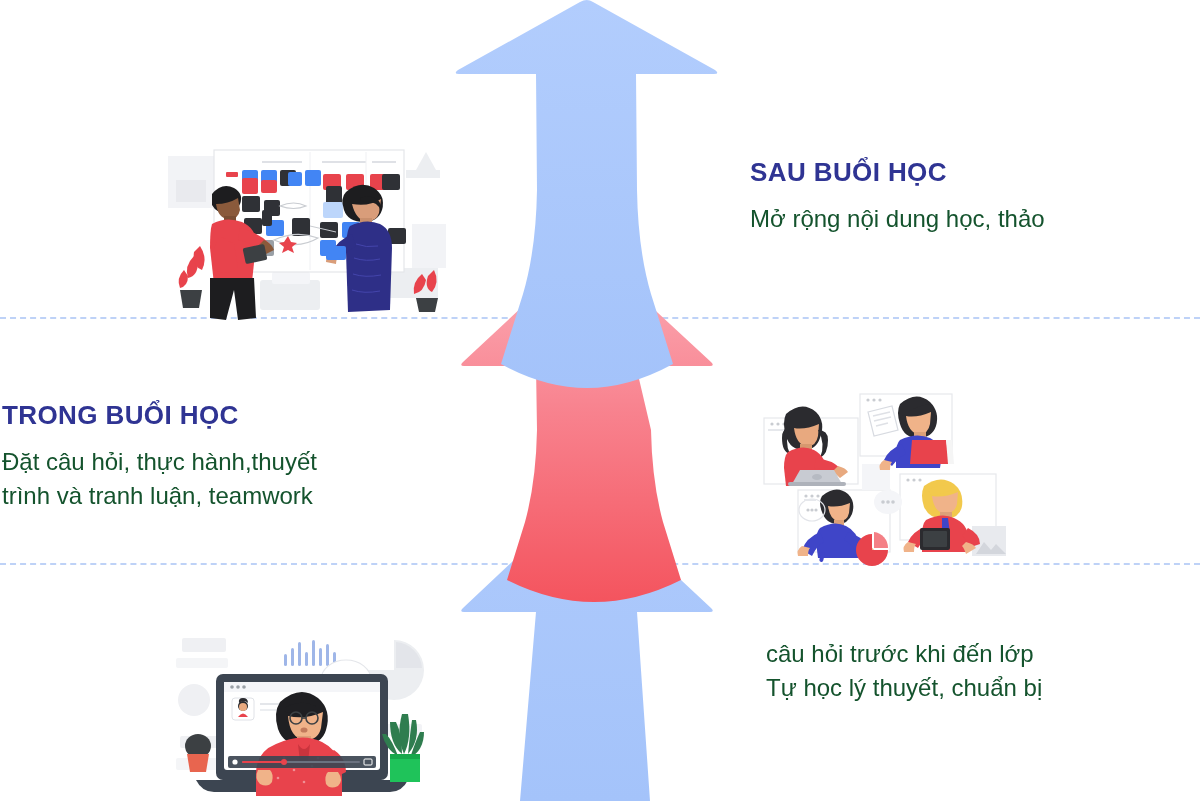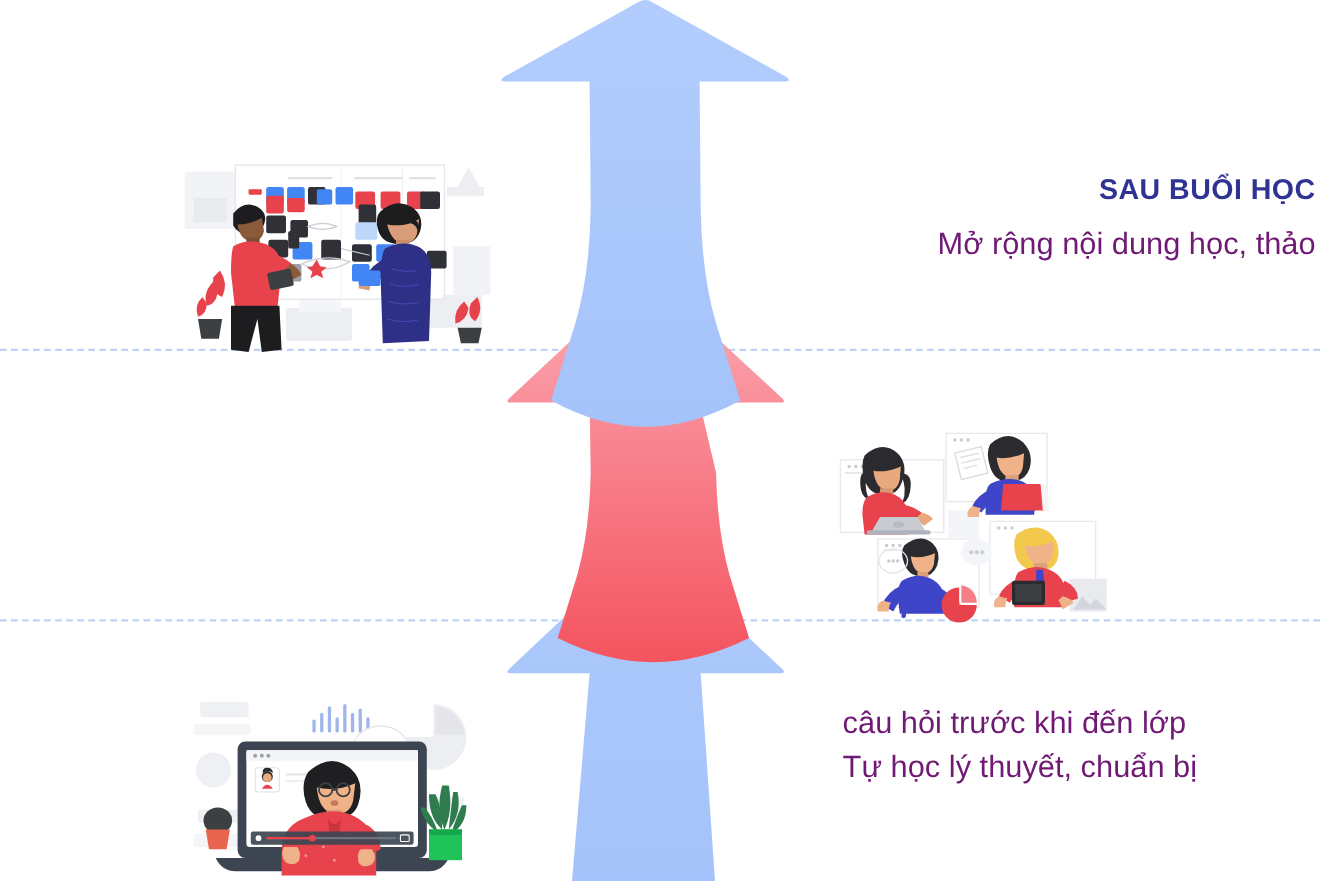--- a/index.html
+++ b/index.html
@@ -44,27 +44,27 @@
   .text-block { position: absolute; z-index: 5; }
   .block-heading {
     font-size: 26px;
     font-weight: bold;
     letter-spacing: 0.4px;
     color: #2f3493;
     margin-bottom: 14px;
     white-space: nowrap;
   }
   .block-body {
-    font-size: 28px;
+    font-size: 24px;
     line-height: 1.42;
-    color: #701a75;
+    color: #14532d;
     font-weight: 400;
   }
 
-  #text-after   { left: 766px; top: 157px; width: 430px; text-align: right; }
+  #text-after   { left: 750px; top: 157px; width: 430px; }
   #text-during  { left: 2px;   top: 400px; width: 440px; text-align: left; }
   #text-before  { left: 766px; top: 637px; width: 430px; }
 
   
   .illustration { position: absolute; z-index: 3; }
   .illustration svg { display: block; }
   #illus-whiteboard { left: 160px; top: 128px; }
   #illus-videogrid  { left: 760px; top: 378px; }
   #illus-laptop     { left: 158px; top: 618px; }
 </style>
@@ -431,20 +431,27 @@
     </svg>
   </div>
 
   <div class="text-block" id="text-after">
     <div class="block-heading">SAU BUỔI HỌC</div>
     <div class="block-body">
       <div>Mở rộng nội dung học, thảo</div>
     </div>
   </div>
 
+  <div class="text-block" id="text-during">
+    <div class="block-heading">TRONG BUỔI HỌC</div>
+    <div class="block-body">
+      <div>Đặt câu hỏi, thực hành,thuyết</div>
+      <div>trình và tranh luận, teamwork</div>
+    </div>
+  </div>
 
   <div class="text-block" id="text-before">
     <div class="block-body">
       <div>câu hỏi trước khi đến lớp</div>
       <div>Tự học lý thuyết, chuẩn bị</div>
     </div>
   </div>
 
 </div>
 

